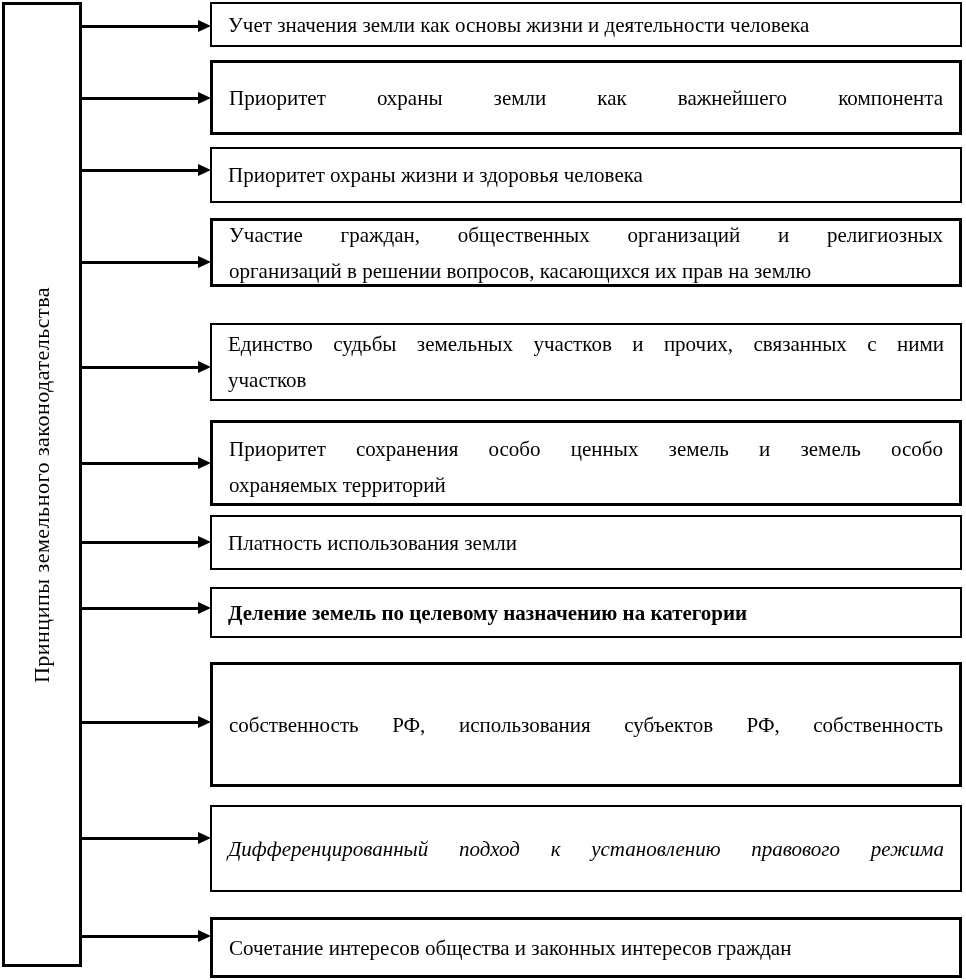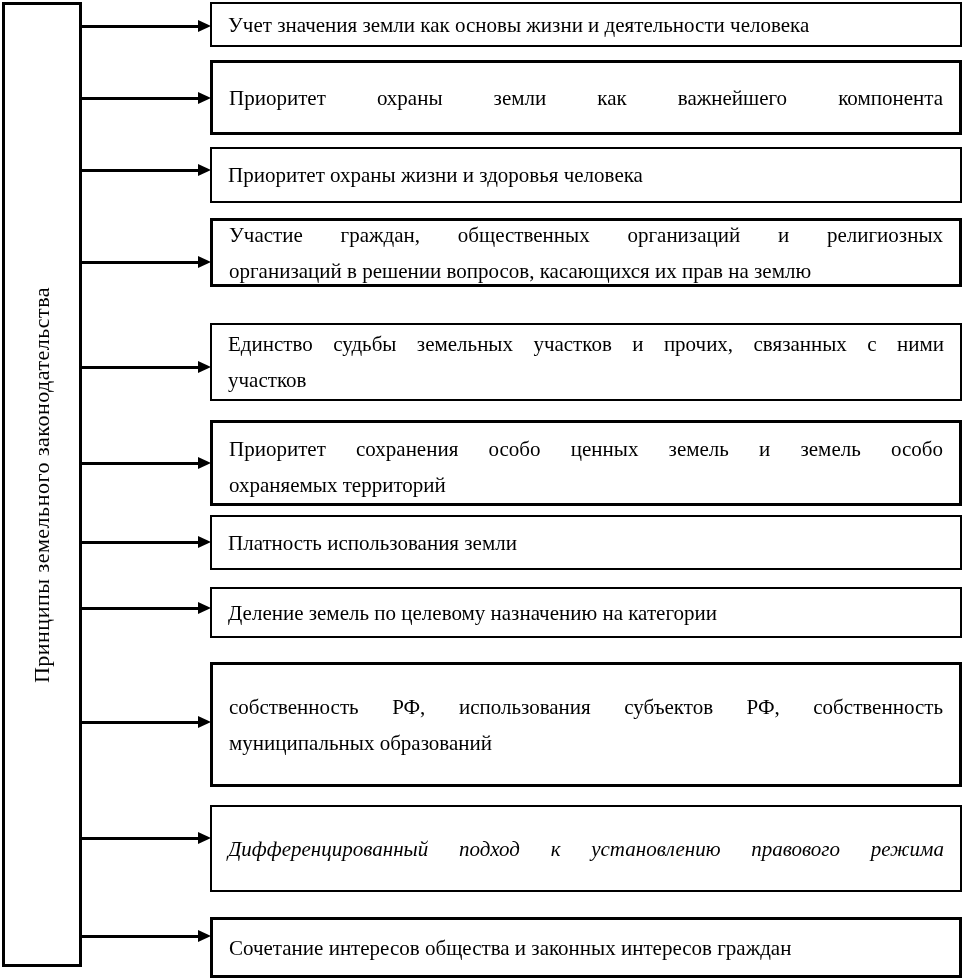--- a/index.html
+++ b/index.html
@@ -74,28 +74,27 @@
         <div class="tline just">Приоритет сохранения особо ценных земель и земель особо</div>
         <div class="tline">охраняемых территорий</div>
       </div>
       <div class="arrow-line" style="top: 541px;"></div>
       <div class="arrow-head" style="top: 536px;"></div>
       <div class="pbox" style="top: 515px; height: 55px; border-width: 2px;">
         <div class="tline">Платность использования земли</div>
       </div>
       <div class="arrow-line" style="top: 607px;"></div>
       <div class="arrow-head" style="top: 602px;"></div>
-      <div class="pbox" style="top: 587px; height: 51px; border-width: 2px;">
+      <div class="pbox" style="top: 587px; height: 51px; border-width: 2px; font-weight: bold;">
         <div class="tline">Деление земель по целевому назначению на категории</div>
       </div>
       <div class="arrow-line" style="top: 721px;"></div>
       <div class="arrow-head" style="top: 716px;"></div>
       <div class="pbox" style="top: 662px; height: 125px; border-width: 3px;">
         <div class="tline just">собственность РФ, использования субъектов РФ, собственность</div>
-        <div class="tline">муниципальных образований</div>
       </div>
       <div class="arrow-line" style="top: 837px;"></div>
       <div class="arrow-head" style="top: 832px;"></div>
       <div class="pbox" style="top: 805px; height: 87px; border-width: 2px; font-style: italic;">
         <div class="tline just">Дифференцированный подход к установлению правового режима</div>
       </div>
       <div class="arrow-line" style="top: 935px;"></div>
       <div class="arrow-head" style="top: 930px;"></div>
       <div class="pbox" style="top: 917px; height: 61px; border-width: 3px;">
         <div class="tline">Сочетание интересов общества и законных интересов граждан</div>

